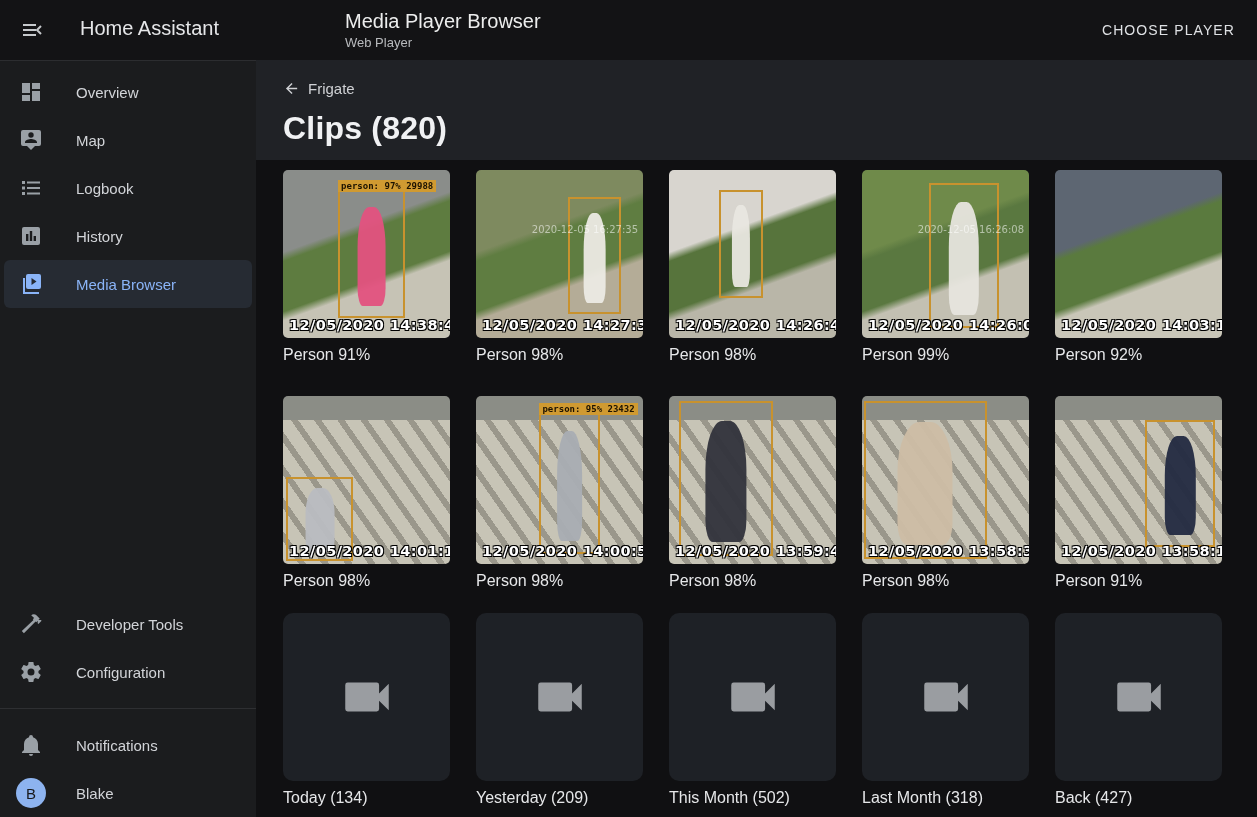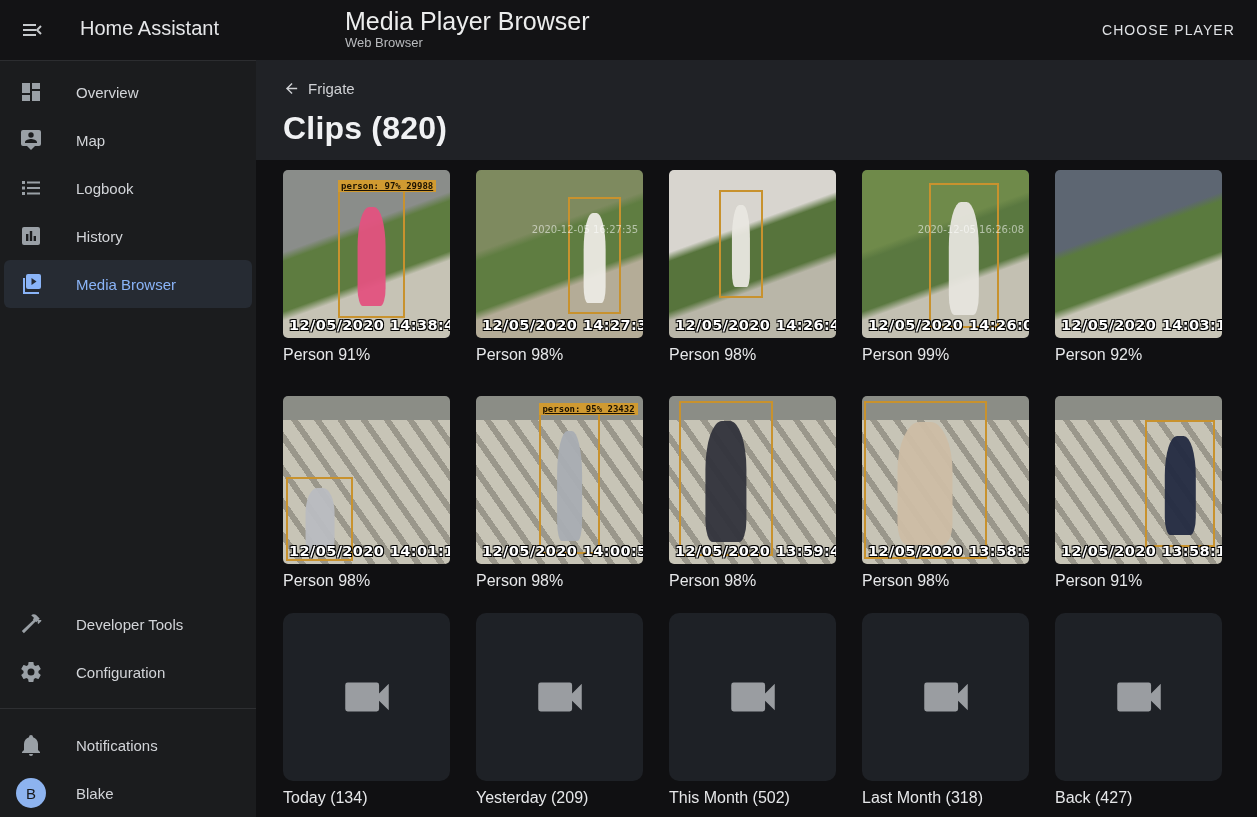--- a/index.html
+++ b/index.html
@@ -8,21 +8,21 @@
   .app { position:relative; width:1257px; height:817px; }
 
   
   .topbar { position:absolute; left:0; top:0; width:1257px; height:60px;
             background:#131315; display:flex; align-items:center; z-index:5; }
   .menu-btn { position:absolute; left:20px; top:18px; width:24px; height:24px;
               background:none; border:none; cursor:pointer; color:#c6c9cc; }
   .menu-btn svg { width:24px; height:24px; }
   .app-name { position:absolute; left:80px; top:17px; font-size:20px; color:#e5e6e8; }
   .page-titles { position:absolute; left:345px; top:9px; }
-  .pt { font-size:25px; color:#eceded; line-height:24px; }
+  .pt { font-size:20px; color:#eceded; line-height:24px; }
   .ps { font-size:13px; color:#b9bbbe; margin-top:2px; }
   .choose { position:absolute; right:10px; top:14px; height:32px; padding:0 12px;
             background:none; border:none; cursor:pointer; color:#dfe1e4;
             font-family:"Liberation Sans", sans-serif;
             font-size:14px; font-weight:500; letter-spacing:1.1px; }
 
   
   .sidebar { position:absolute; left:0; top:60px; width:256px; height:757px;
              background:#1b1c1e; border-top:1px solid #2c2d30;
              display:flex; flex-direction:column; padding-top:7px; }
@@ -53,21 +53,21 @@
   .scroll { height:657px; padding:10px 0 0 27px; overflow:hidden; }
   .grid { display:grid; grid-template-columns:repeat(5, 167px); column-gap:26px;
           row-gap:30px; }
   .tile { cursor:pointer; }
   .thumb { position:relative; width:167px; height:168px; border-radius:5px;
            overflow:hidden; }
   .caption { margin-top:8px; font-size:16px; color:#e6e7e9; height:20px; }
   .bbox { position:absolute; border:2px solid #c8922e; }
   .bbox-label { position:absolute; left:-2px; top:0; transform:translateY(-100%);
                 background:#d09a31; color:#1c1200; font-family:"DejaVu Sans Mono", monospace;
-                font-size:9px; font-weight:700; white-space:nowrap; padding:1px 3px;text-decoration:underline; }
+                font-size:9px; font-weight:700; white-space:nowrap; padding:1px 3px; }
   .person { position:absolute; left:50%; top:12%; width:46%; height:80%;
             transform:translateX(-50%); border-radius:40% 40% 18% 18%; opacity:.95; }
   .stamp { position:absolute; left:6px; bottom:5px; color:#fff; font-weight:700;
            font-size:14.5px; letter-spacing:.4px; font-family:"DejaVu Sans", sans-serif;
            text-shadow:-1px -1px 0 #000, 1px -1px 0 #000, -1px 1px 0 #000, 1px 1px 0 #000;
            white-space:nowrap; }
   .faint-ts { position:absolute; right:5px; top:10px; color:rgba(255,255,255,.55);
               font-size:10px; font-family:"DejaVu Sans", sans-serif;margin-top:44px; }
   .folder-grid { margin-top:21px; }
   .folder-thumb { width:167px; height:168px; border-radius:10px; background:#1e2126;
@@ -84,21 +84,21 @@
       <svg viewBox="0 0 24 24">
         <rect x="3" y="6" width="13" height="2" fill="currentColor"></rect>
         <rect x="3" y="11" width="13" height="2" fill="currentColor"></rect>
         <rect x="3" y="16" width="13" height="2" fill="currentColor"></rect>
         <path d="M21,8 L17,12 L21,16" fill="none" stroke="currentColor" stroke-width="2"></path>
       </svg>
     </button>
     <div class="app-name">Home Assistant</div>
     <div class="page-titles">
       <div class="pt">Media Player Browser</div>
-      <div class="ps">Web Browser</div>
+      <div class="ps">Web Player</div>
     </div>
     <button class="choose">CHOOSE PLAYER</button>
   </header>
 
   <nav class="sidebar">
     <div id="nav-top">
         <div class="nav-item ">
           <span class="ico">
             <svg viewBox="0 0 24 24">
               <rect x="3" y="3" width="8" height="10" fill="currentColor"></rect>

